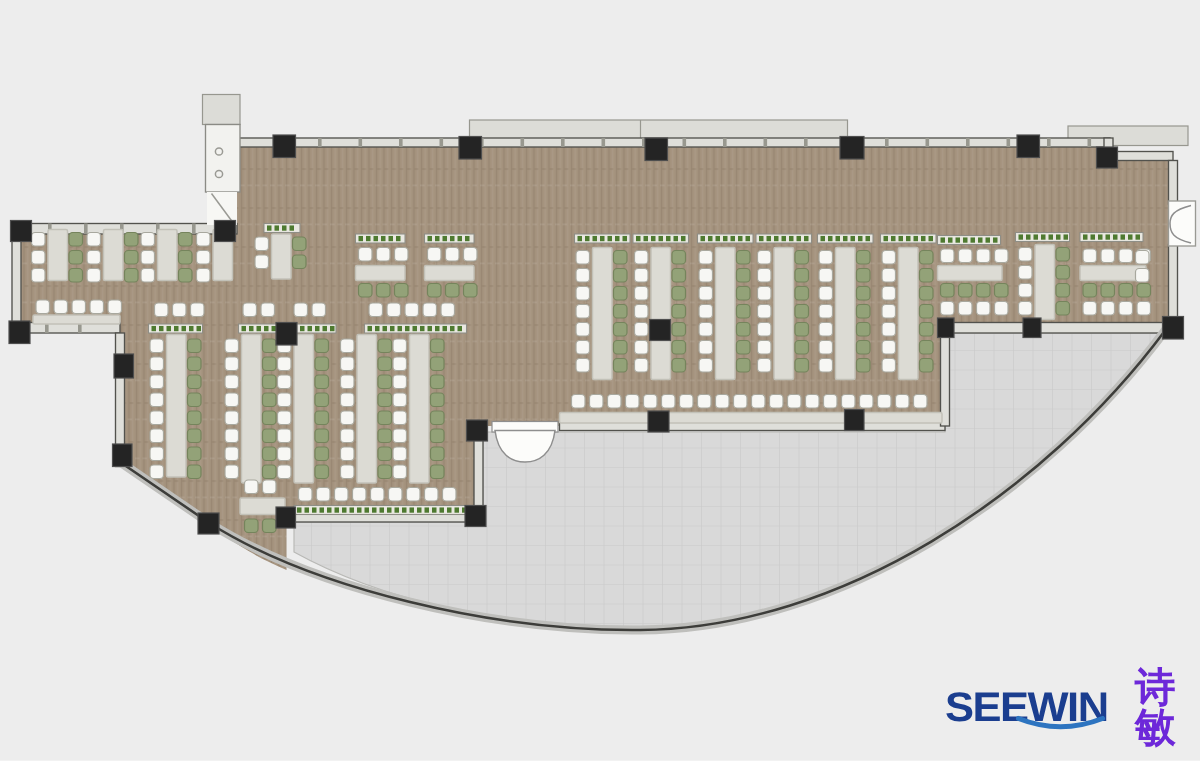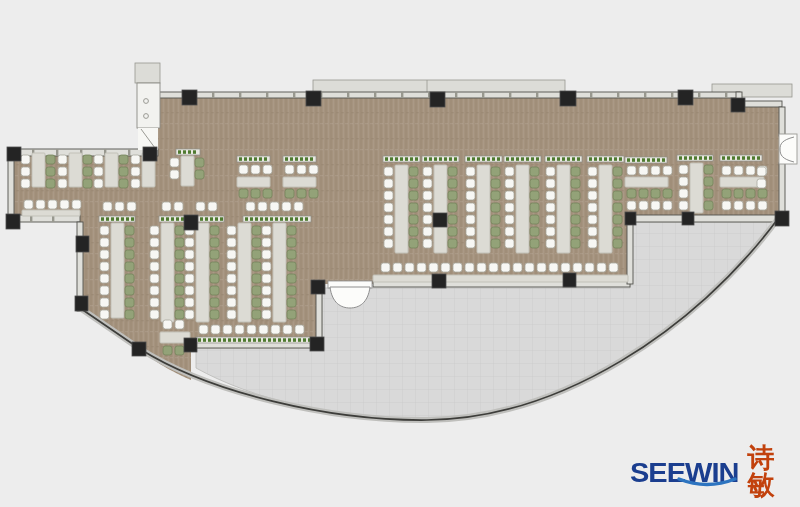--- a/index.html
+++ b/index.html
@@ -571,15 +571,15 @@
       <rect x="432" y="274" width="14" height="14" fill="#242424" stroke="#4e4e4e" stroke-width="0.8"></rect>
       <rect x="563" y="273" width="13" height="14" fill="#242424" stroke="#4e4e4e" stroke-width="0.8"></rect>
       <rect x="682" y="212" width="12" height="13" fill="#242424" stroke="#4e4e4e" stroke-width="0.8"></rect>
       <rect x="625" y="212" width="11" height="13" fill="#242424" stroke="#4e4e4e" stroke-width="0.8"></rect>
     </svg>
   <div id="logo">
     <span class="brand" style="color: rgb(27, 62, 143);">SEEWIN</span>
     <svg class="smile" width="62" height="12" viewBox="0 0 62 12">
       <path id="smilePath" d="M3,2 Q31,13 59,2" fill="none" stroke-width="3.4" stroke-linecap="round" stroke="#2d74c0"></path>
     </svg>
-    <span class="cn" style="color: #c2410c;">诗敏</span>
+    <span class="cn" style="color: #6d28d9; text-align: center;">诗敏</span>
   </div>
 </div>
 
 </body></html>

